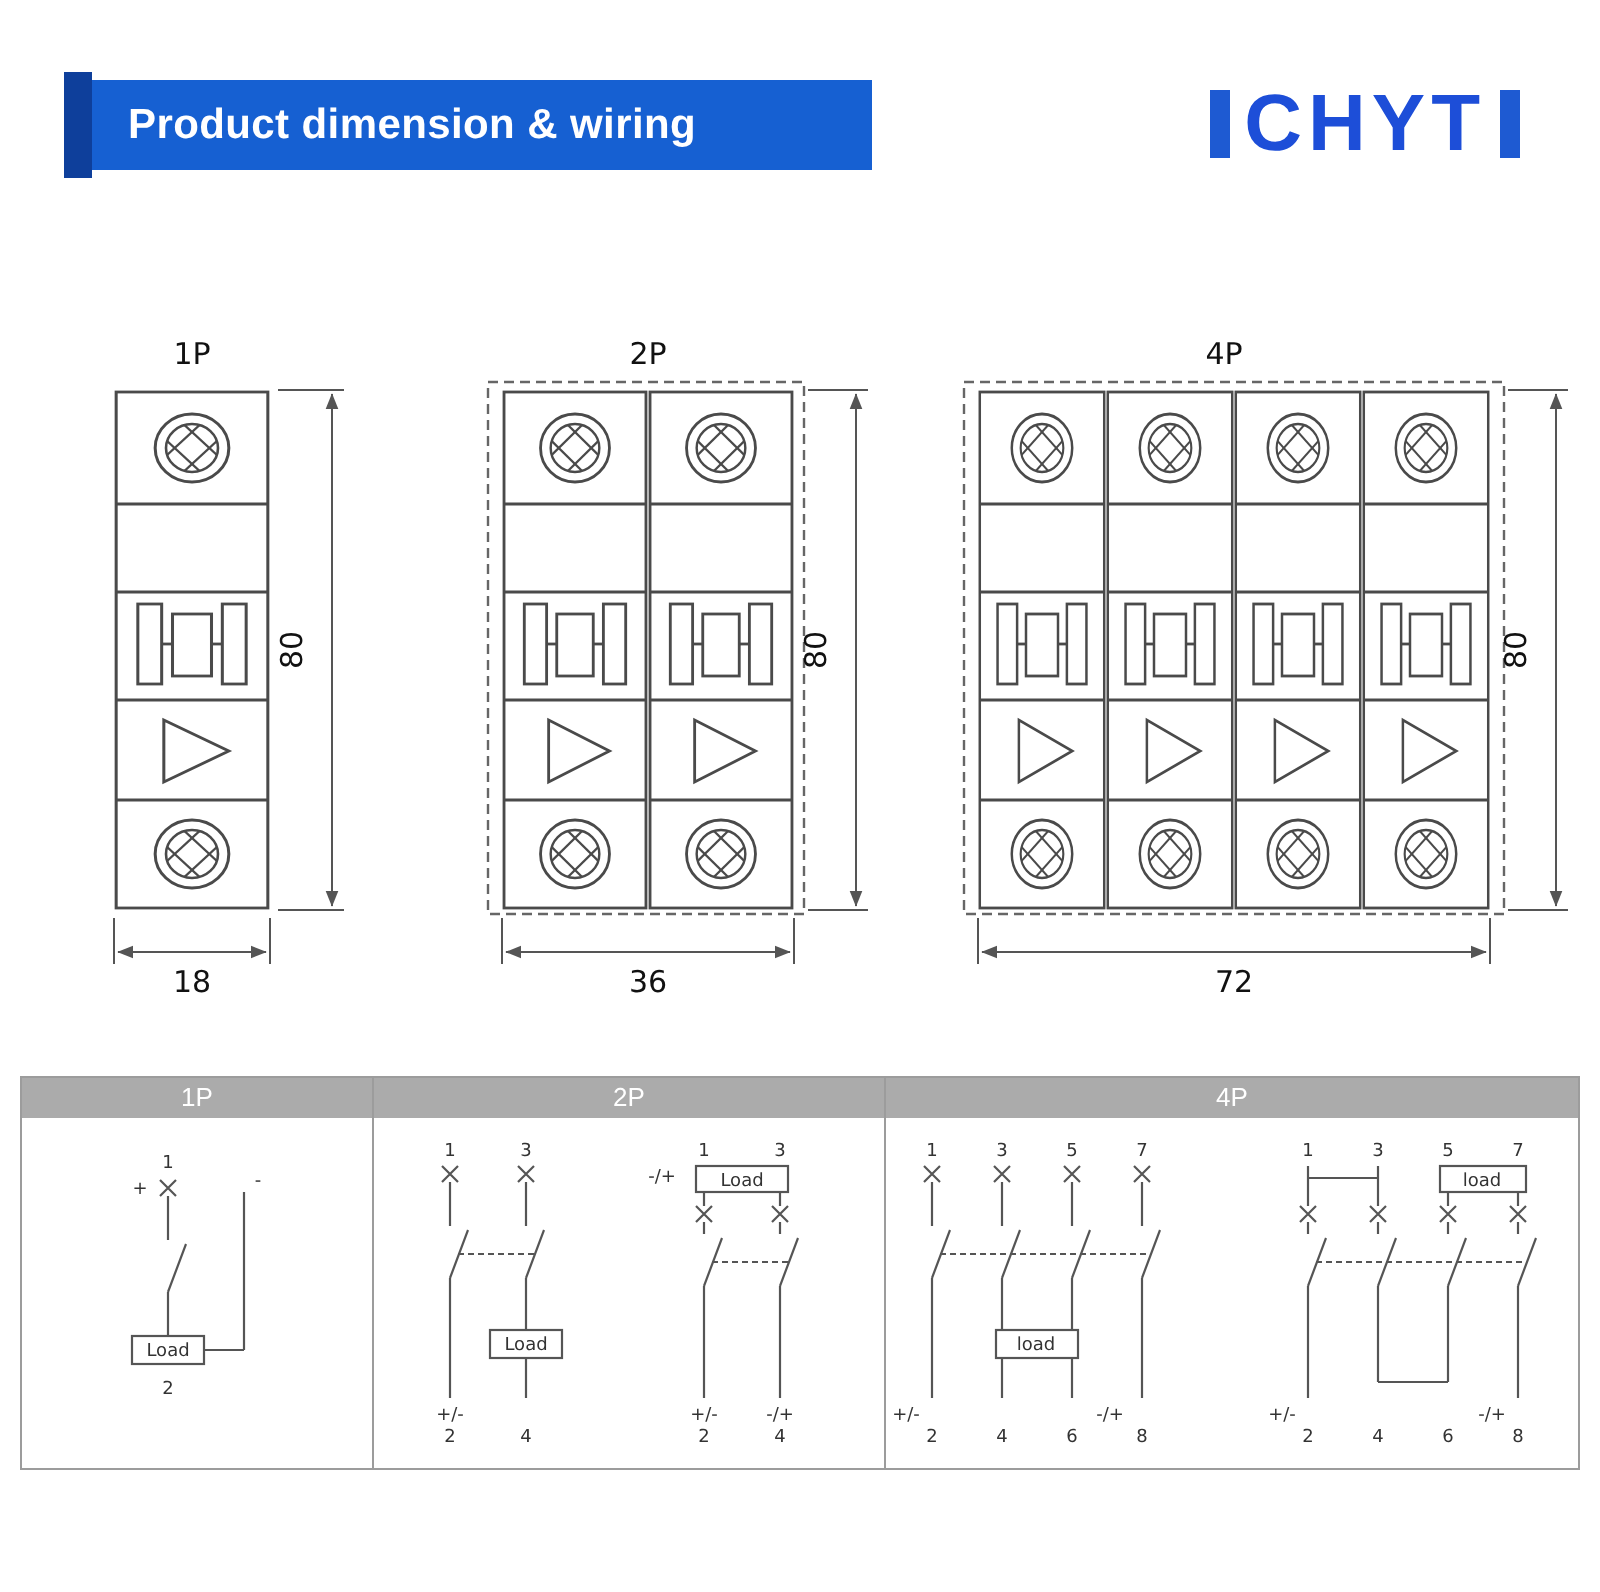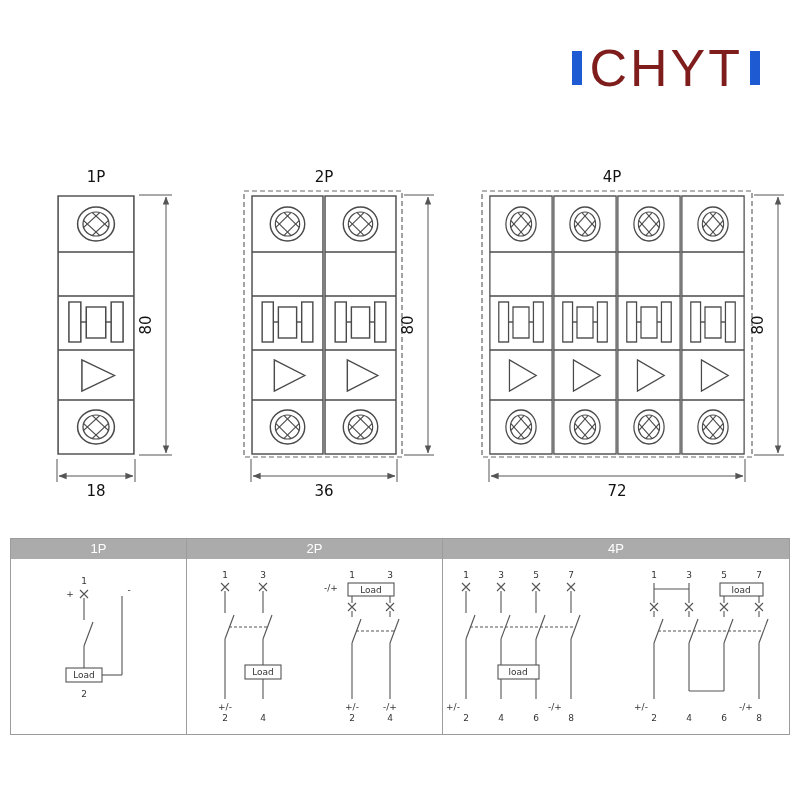--- a/index.html
+++ b/index.html
@@ -6,21 +6,21 @@
   html,body { background:#fff; }
   body { font-family:"Liberation Sans","DejaVu Sans",sans-serif; }
   .page { position:relative; width:800px; height:796px; background:#fff; overflow:hidden; }
 
   
   .banner { position:absolute; left:32px; top:40px; width:404px; height:45px; background:#1660d2; display:flex; align-items:center; }
   .banner-accent { position:absolute; left:0; top:-4px; width:14px; height:53px; background:#0e3f9b; }
   .banner-title { color:#fff; font-size:21px; font-weight:bold; margin-left:32px; letter-spacing:.2px; white-space:nowrap; }
   .logo { position:absolute; right:40px; top:42px; display:flex; align-items:center; gap:7px; }
   .logo-bar { width:10px; height:34px; background:#1e5ad2; }
-  .logo-text { color:#7f1d1d; font-size:52px; font-weight:normal; letter-spacing:3px; line-height:1; }
+  .logo-text { color:#1d4ed8; font-size:40px; font-weight:bold; letter-spacing:3px; line-height:1; }
 
   
   .drawings-svg { position:absolute; left:0; top:160px; width:800px; height:350px; }
   svg text { font-family:"DejaVu Sans","Liberation Sans",sans-serif; }
   .dlabel { font-size:15px; fill:#111; text-anchor:middle; }
   .dtext  { font-size:15px; fill:#111; text-anchor:middle; }
   .ext, .dim { stroke:#555; stroke-width:1; fill:none; }
   .dashed { fill:none; stroke:#666; stroke-width:1.2; stroke-dasharray:5 3; }
 
   
@@ -31,20 +31,24 @@
   .wbody { flex:1; display:flex; align-items:center; justify-content:center; }
   .wl { fill:none; stroke:#555; stroke-width:1.1; }
   .wl .dash { stroke-dasharray:3 2; }
   .wt text { fill:#333; font-size:9px; text-anchor:middle; }
 </style>
 </head>
 <body>
 
 <div class="page">
 
+  <div class="banner">
+    <div class="banner-accent"></div>
+    <div class="banner-title">Product dimension &amp; wiring</div>
+  </div>
   <div class="logo">
     <div class="logo-bar"></div>
     <div class="logo-text">CHYT</div>
     <div class="logo-bar"></div>
   </div>
 
   <svg class="drawings-svg" viewBox="0 0 800 350">
     <defs>
       <clipPath id="screwclip">
           <circle cx="0" cy="0" r="12"></circle>

